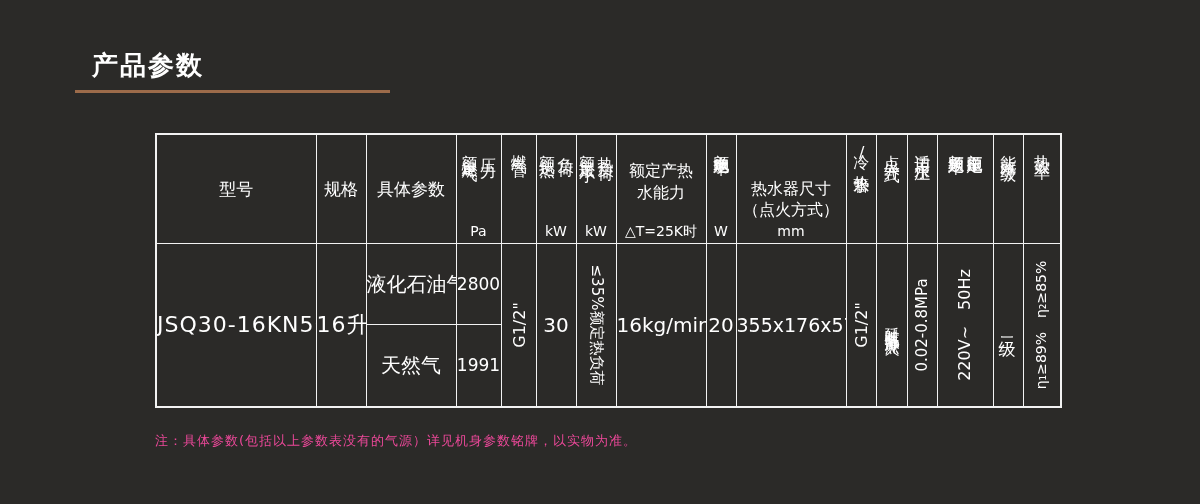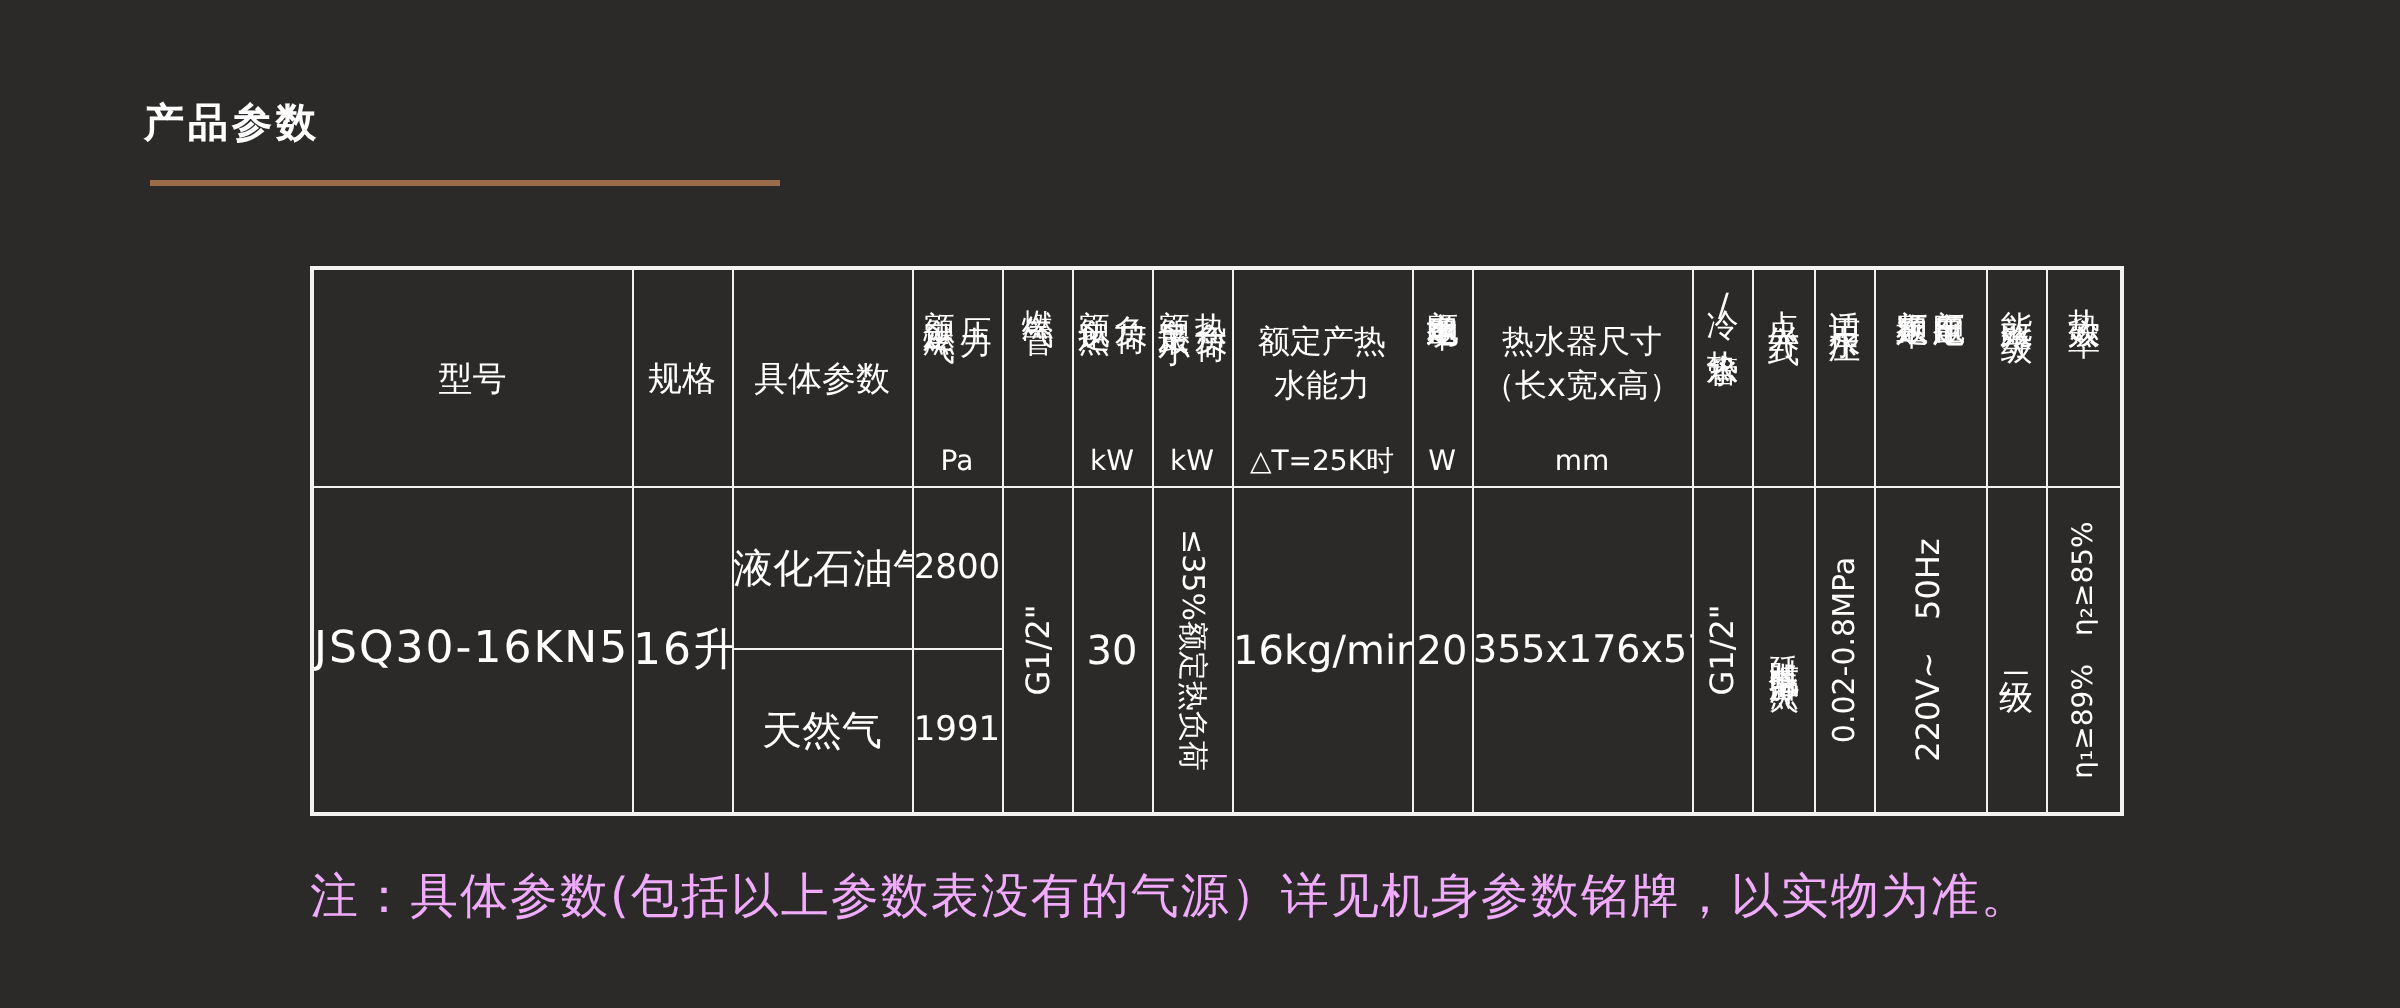--- a/index.html
+++ b/index.html
@@ -6,23 +6,23 @@
   html, body { width: 1200px; height: 504px; }
   body {
     background: #2b2a28;
     font-family: "DejaVu Sans", sans-serif;
     color: #ffffff;
     position: relative;
     overflow: hidden;
   }
   .page-title {
     position: absolute;
-    left: 72px;
+    left: 92px;
     top: 48px;
-    font-size: 20px;
+    font-size: 26px;
     font-weight: bold;
     letter-spacing: 2px;
     color: #ffffff;
   }
   .title-underline {
     position: absolute;
     left: 75px;
     top: 90px;
     width: 315px;
     height: 3px;
@@ -93,23 +93,23 @@
     letter-spacing: 2px;
     display: inline-block;
     white-space: nowrap;
   }
   .vcell.grade { font-size: 17px; letter-spacing: 3px; }
 
   .footnote {
     position: absolute;
     left: 155px;
     top: 432px;
-    font-size: 24px;
+    font-size: 13px;
     letter-spacing: 1px;
-    color: #f0abfc;
+    color: #ec4899;
     white-space: nowrap;
   }
 </style>
 </head>
 <body>
 
 <div class="page-title">产品参数</div>
 <div class="title-underline"></div>
 
 <table class="spec">
@@ -199,23 +199,23 @@
         <div class="th-main vtop">
               <div class="vlines">
           <span class="vtext" style="letter-spacing:1px">额定电功率</span>
         </div>
             </div>
         <div class="unit">W</div>
       </div>
     </th>
     <th>
       <div class="th-flex">
-        <div class="th-main hcenter" style="justify-content:center;">
+        <div class="th-main hcenter" style="justify-content:flex-end;">
           <div class="hline">热水器尺寸</div>
-          <div class="hline">（长x宽x高）</div>
+          <div class="hline">（点火方式）</div>
         </div>
         <div class="unit">mm</div>
       </div>
     </th>
     <th>
       <div class="th-flex">
         <div class="th-main vtop">
               <div class="vlines">
           <span class="vtext" style="letter-spacing:1px">冷/热水管</span>
         </div>

